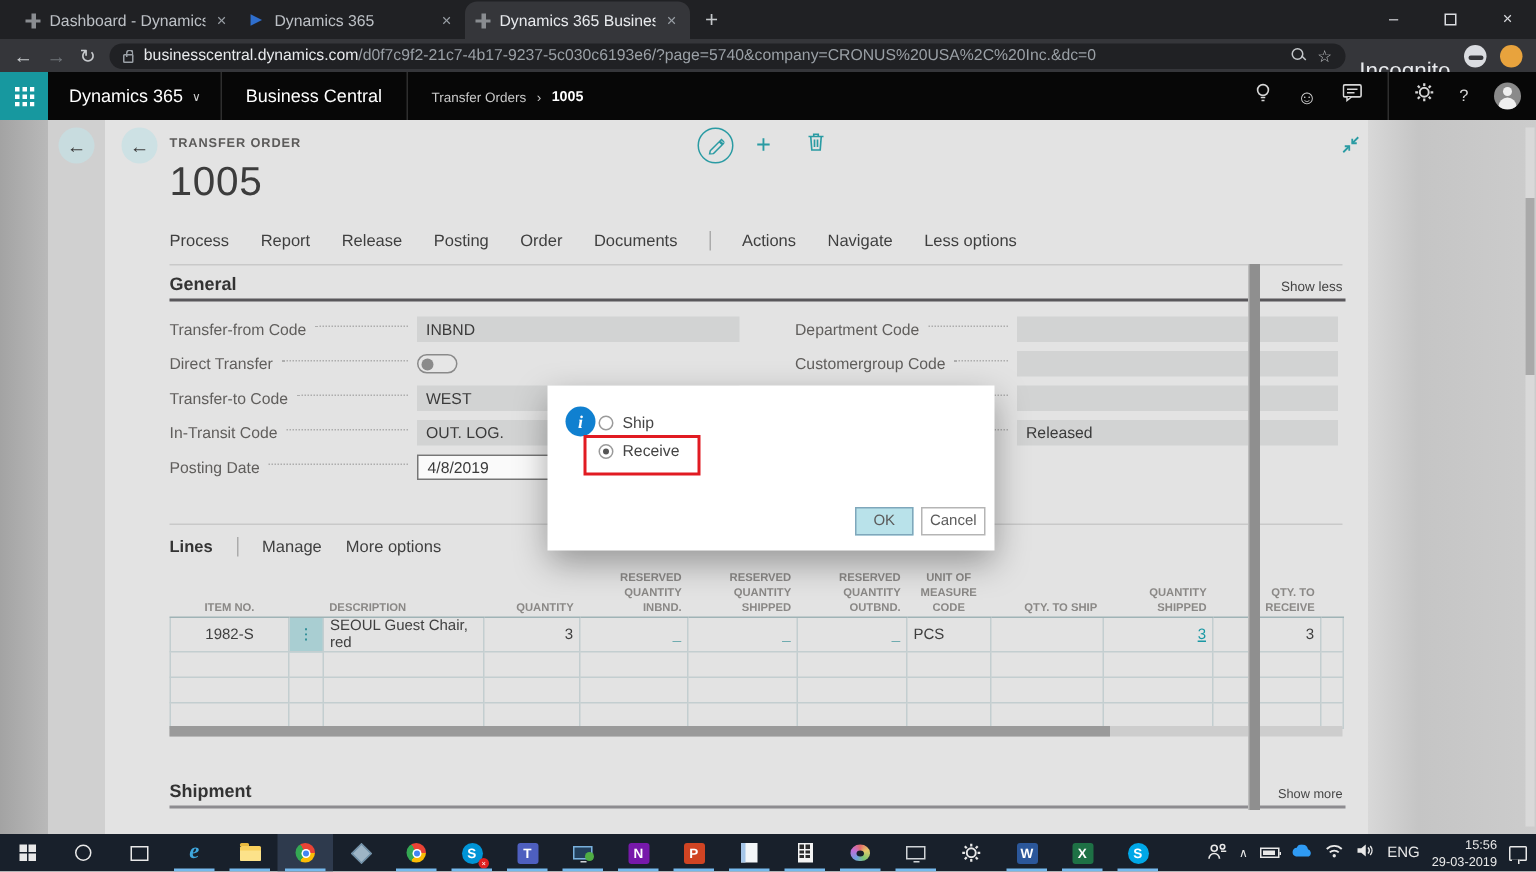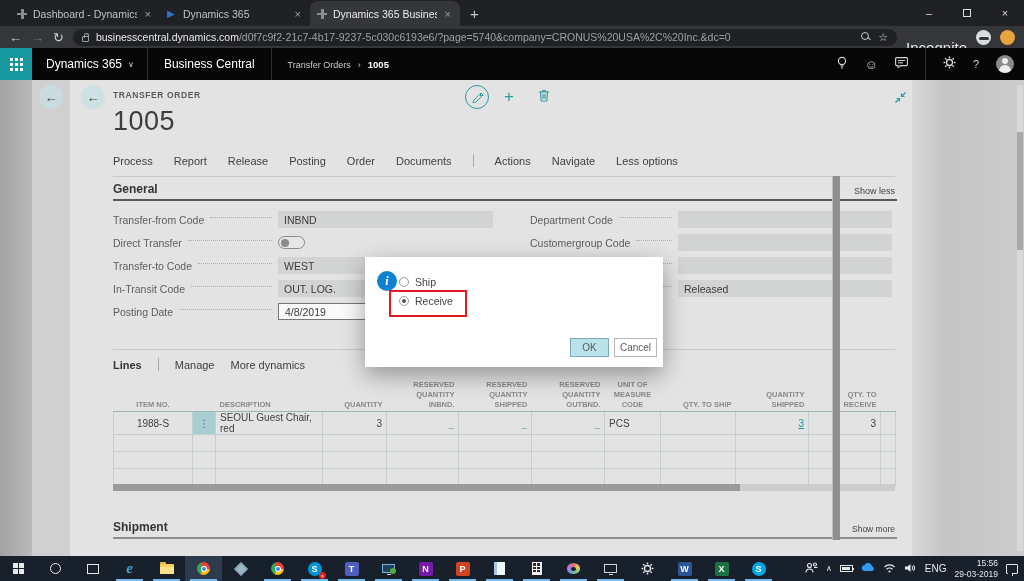--- a/index.html
+++ b/index.html
@@ -369,21 +369,21 @@
           <span class="fbox r">Released</span>
         </div>
       </div>
 
       <div class="abs secline" style="left:43px; top:269px; width:782px;"></div>
 
       <div class="abs linestabs" style="left:43px; top:278px;">
         <span class="strong">Lines</span>
         <span class="menudiv"></span>
         <span>Manage</span>
-        <span>More dynamics</span>
+        <span>More options</span>
       </div>
 
       <table class="grid abs" style="left:43px; top:298px;">
         <colgroup>
           <col style="width:79px">
             <col style="width:23px">
             <col style="width:107px">
             <col style="width:64px">
           <col style="width:72px">
             <col style="width:73px">
@@ -403,21 +403,21 @@
           <th class="num">RESERVED QUANTITY INBND.</th>
           <th class="num">RESERVED QUANTITY SHIPPED</th>
           <th class="num">RESERVED QUANTITY OUTBND.</th>
           <th style="text-align:center;">UNIT OF MEASURE CODE</th>
           <th class="num">QTY. TO SHIP</th>
           <th class="num">QUANTITY SHIPPED</th>
           <th class="num">QTY. TO RECEIVE</th>
           <th></th>
         </tr>
         <tr>
-          <td style="text-align:center;">1988-S</td>
+          <td style="text-align:center;">1982-S</td>
           <td class="dotcell">⋮</td>
           <td>SEOUL Guest Chair, red</td>
           <td class="num">3</td>
           <td class="num resv">_</td>
           <td class="num resv">_</td>
           <td class="num resv">_</td>
           <td>PCS</td>
           <td class="num"></td>
           <td class="num lnk">3</td>
           <td class="num">3</td>

